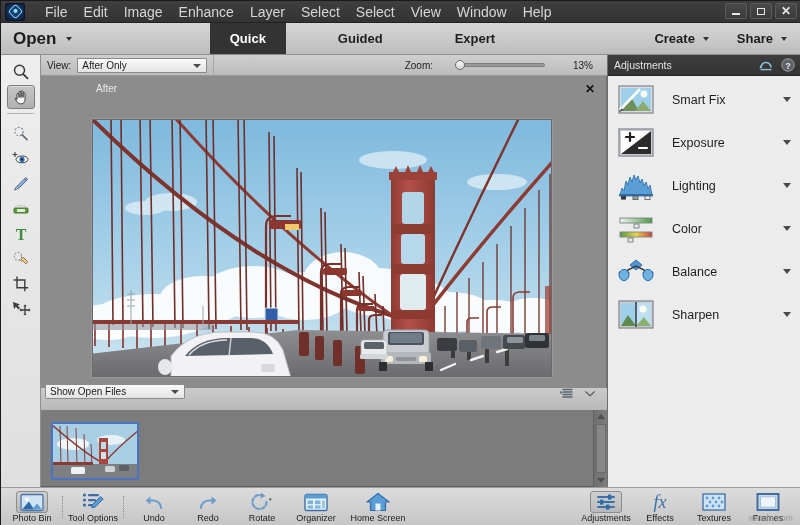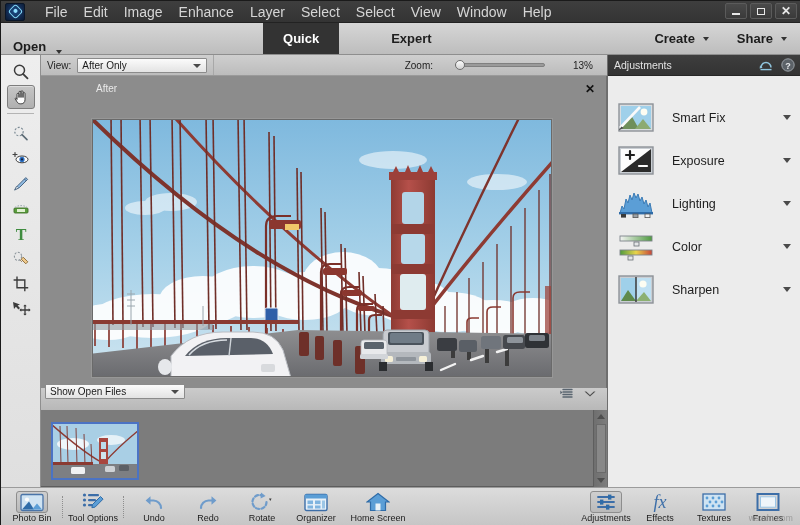--- a/index.html
+++ b/index.html
@@ -48,22 +48,22 @@
   .wbtn.max span{width:8px;height:7px;border:1.5px solid #e8e8e8}
   .wbtn.close span{font-size:12px;font-weight:bold;font-family:"Liberation Sans",sans-serif}
 
   
   .modebar {
     position:absolute; left:0; top:22px; width:800px; height:32px;
     background: linear-gradient(#d6d6d6,#bdbdbd);
     border-bottom:1px solid #8e8e8e; display:flex; align-items:stretch;
   }
   .openbtn {
-    display:flex; align-items:flex-end; gap:10px; padding:0 12px;
-    font-size:13px; color:#1c1c1c; font-weight:bold; cursor:pointer;
+    display:flex; align-items:center; gap:10px; padding:0 12px;
+    font-size:17px; color:#1c1c1c; font-weight:bold; cursor:pointer;
   }
   .caret-d { width:0;height:0;border-left:4px solid transparent;border-right:4px solid transparent;
              border-top:5px solid #333; }
   .caret-d.sm { border-left-width:3.5px;border-right-width:3.5px;border-top-width:4.5px; }
   .modespacer{flex:1}
   .modetabs { display:flex;gap:32px; }
   .modetab {
     display:flex;align-items:center;justify-content:center;
     padding:0 20px; font-size:13px; font-weight:bold; color:#1f1f1f; cursor:pointer;
   }
@@ -155,21 +155,21 @@
   .rpanel {
     position:absolute; left:606px; top:54px; width:194px; height:432px;
     background:#ececec; border-left:1px solid #6e6e6e;
   }
   .rhead {
     height:21px; background:linear-gradient(#3e3e3e,#333); display:flex; align-items:center;
     padding:0 6px; border-bottom:1px solid #262626;
   }
   .rhead .t { font-size:10.5px; color:#e2e2e2; }
   .rhead .ic { margin-left:auto; display:flex; gap:8px; align-items:center; }
-  .adjlist { padding-top:20px; }
+  .adjlist { padding-top:2px; }
   .adjrow {
     height:43px; display:flex; align-items:center; padding:0 10px; cursor:pointer;
   }
   .adjico { width:36px; height:29px; flex:none; }
   .adjname { margin-left:18px; font-size:12.5px; color:#1d1d1d; }
   .adjcaret { margin-left:auto; width:0;height:0;
      border-left:4.5px solid transparent;border-right:4.5px solid transparent;
      border-top:5px solid #4a4a4a; }
 
   
@@ -227,20 +227,21 @@
   </div>
 
   <div class="modebar">
     <div class="openbtn">
       <span>Open</span>
       <span class="caret-d sm"></span>
     </div>
     <div class="modespacer"></div>
     <div class="modetabs">
       <div class="modetab active">Quick</div>
+      <div class="modetab">Guided</div>
       <div class="modetab">Expert</div>
     </div>
     <div class="modespacer"></div>
     <div class="createshare">
       <div class="csitem">
         <span>Create</span>
         <span class="caret-d sm"></span>
       </div>
       <div class="csitem">
         <span>Share</span>
@@ -691,20 +692,34 @@
             <rect x="2" y="4" width="32" height="5" fill="url(#gsat)" stroke="#7d848a" stroke-width=".9"></rect>
             <rect x="2" y="18" width="32" height="5" fill="url(#ghue)" stroke="#7d848a" stroke-width=".9"></rect>
             <rect x="16" y="10" width="5" height="4" fill="#e4e6e8" stroke="#6a7076" stroke-width=".8"></rect>
             <rect x="10" y="24" width="5" height="4" fill="#e4e6e8" stroke="#6a7076" stroke-width=".8"></rect>
           </svg>
         </span>
         <span class="adjname">Color</span>
         <span class="adjcaret"></span>
       </div>
 
+      <div class="adjrow">
+        <span class="adjico">
+          <svg width="36" height="29" viewBox="0 0 36 29">
+            <path d="M18 3 L24 8 L18 13 L12 8 Z" fill="#4f95d6" stroke="#2f6ca8" stroke-width="1"></path>
+            <path d="M18 9 L6 15 M18 9 L30 15" stroke="#3a3f44" stroke-width="1.4"></path>
+            <path d="M1 15 h10 a5 5 0 0 1 -10 0 Z" fill="#6fb0e0" stroke="#2f6ca8" stroke-width="1"></path>
+            <path d="M25 15 h10 a5 5 0 0 1 -10 0 Z" fill="#6fb0e0" stroke="#2f6ca8" stroke-width="1"></path>
+            <ellipse cx="6" cy="18" rx="5" ry="5.6" fill="#6fb0e0" stroke="#2f6ca8" stroke-width="1"></ellipse>
+            <ellipse cx="30" cy="18" rx="5" ry="5.6" fill="#6fb0e0" stroke="#2f6ca8" stroke-width="1"></ellipse>
+          </svg>
+        </span>
+        <span class="adjname">Balance</span>
+        <span class="adjcaret"></span>
+      </div>
 
       <div class="adjrow">
         <span class="adjico">
           <svg width="36" height="29" viewBox="0 0 36 29">
             <rect x="1" y="1" width="34" height="27" fill="#c9ced3" stroke="#8d9298" stroke-width="1.4"></rect>
             <rect x="3" y="3" width="15" height="23" fill="#9fd0ea"></rect>
             <rect x="18" y="3" width="15" height="23" fill="#bfe0f2"></rect>
             <circle cx="25" cy="9" r="3.6" fill="#fdfdf2"></circle>
             <path d="M3 26 L10 15 L18 26 Z" fill="#5f8a4c"></path>
             <path d="M18 26 L26 17 L33 26 Z" fill="#8cb071"></path>

